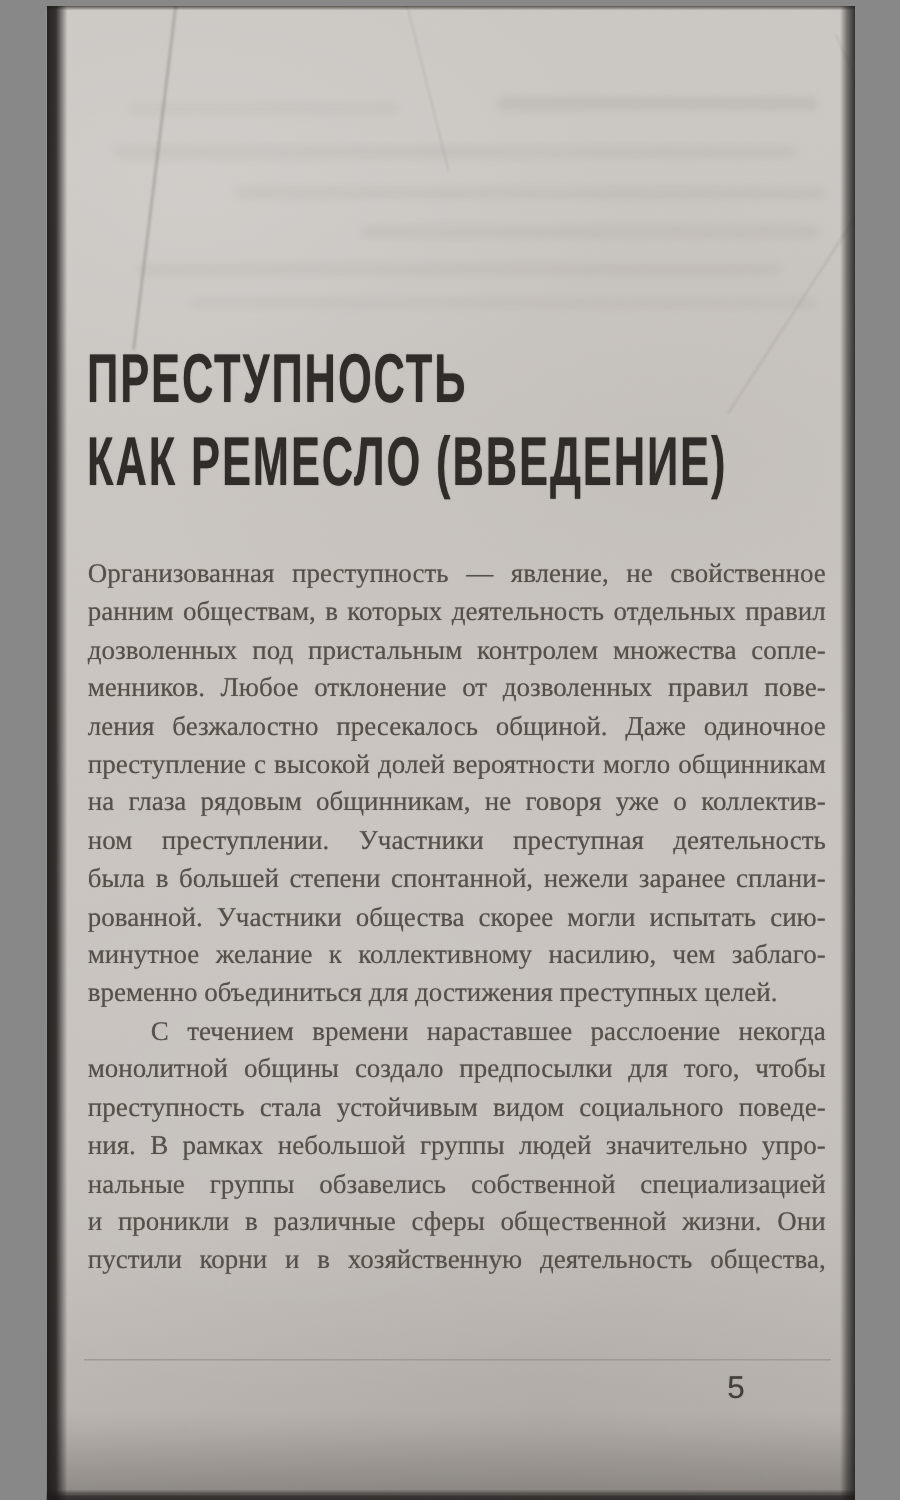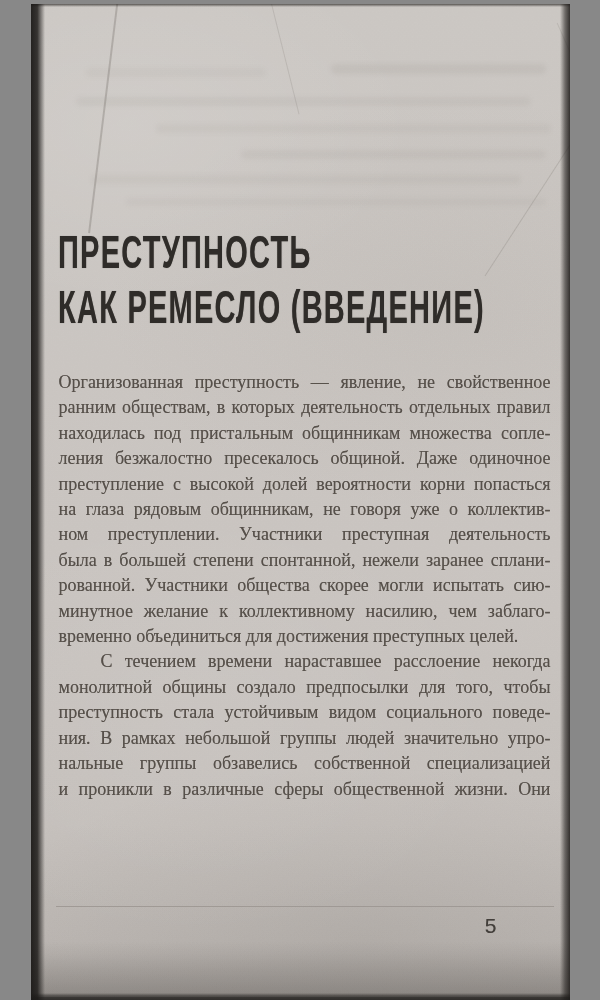--- a/index.html
+++ b/index.html
@@ -89,37 +89,39 @@
 
   <h1 class="title" style="margin:0;">
     <div>ПРЕСТУПНОСТЬ</div>
     <div>КАК РЕМЕСЛО (ВВЕДЕНИЕ)</div>
   </h1>
 
   <div class="body-text">
       <div class="para">
         <div class="line">Организованная преступность — явление, не свойственное</div>
         <div class="line">ранним обществам, в которых деятельность отдельных правил</div>
-        <div class="line">находилась под пристальным общинникам множества сопле-</div>
+        <div class="line">дозволенных под пристальным контролем множества сопле-</div>
+        <div class="line">менников. Любое отклонение от дозволенных правил пове-</div>
         <div class="line">ления безжалостно пресекалось общиной. Даже одиночное</div>
-        <div class="line">преступление с высокой долей вероятности корни попасться</div>
+        <div class="line">преступление с высокой долей вероятности могло общинникам</div>
         <div class="line">на глаза рядовым общинникам, не говоря уже о коллектив-</div>
         <div class="line">ном преступлении. Участники преступная деятельность</div>
         <div class="line">была в большей степени спонтанной, нежели заранее сплани-</div>
         <div class="line">рованной. Участники общества скорее могли испытать сию-</div>
         <div class="line">минутное желание к коллективному насилию, чем заблаго-</div>
         <div class="line flush-left">временно объединиться для достижения преступных целей.</div>
       </div>
       <div class="para">
         <div class="line indent">С течением времени нараставшее расслоение некогда</div>
         <div class="line">монолитной общины создало предпосылки для того, чтобы</div>
         <div class="line">преступность стала устойчивым видом социального поведе-</div>
         <div class="line">ния. В рамках небольшой группы людей значительно упро-</div>
         <div class="line">нальные группы обзавелись собственной специализацией</div>
         <div class="line">и проникли в различные сферы общественной жизни. Они</div>
+        <div class="line">пустили корни и в хозяйственную деятельность общества,</div>
       </div>
     </div>
 
   <div class="footer-rule"></div>
   <div class="page-number">5</div>
 
   <div class="bottom-shade"></div>
   <div class="edge-top"></div>
   <div class="edge-left"></div>
   <div class="edge-right"></div>

